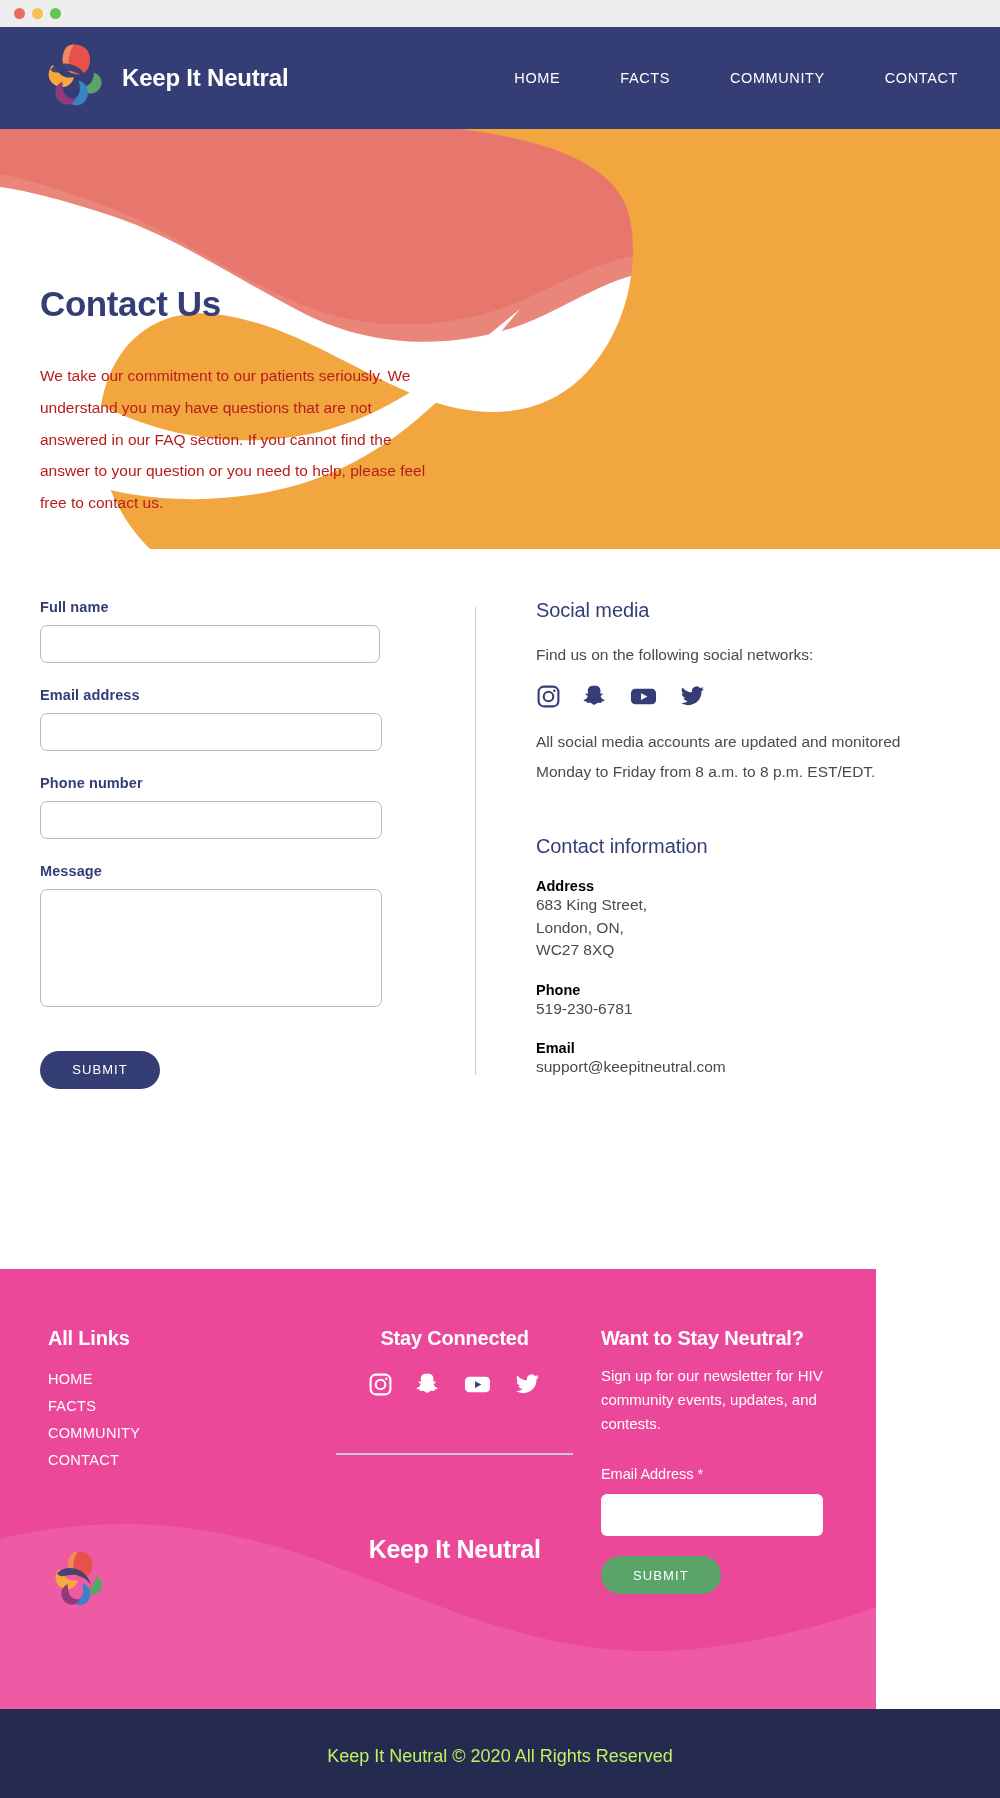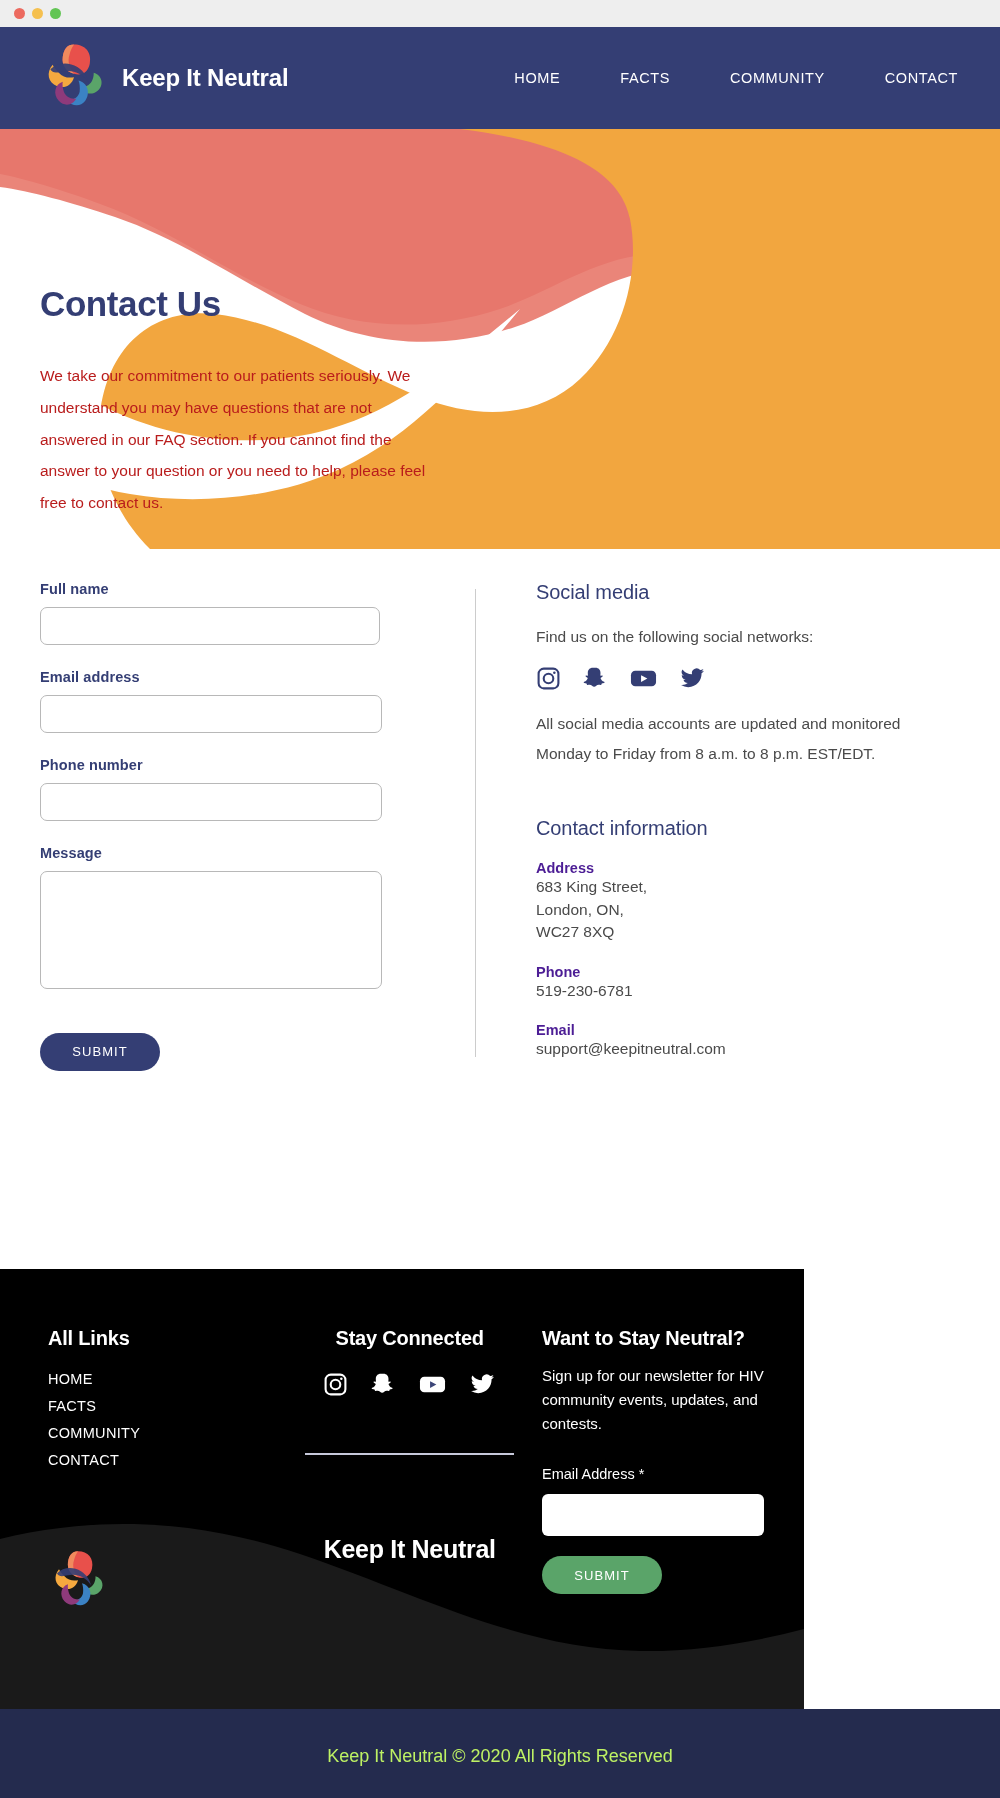--- a/index.html
+++ b/index.html
@@ -48,21 +48,21 @@
   .page-title {
     font-size: 35px; font-weight: 700; color: #343e74;
     letter-spacing: -0.4px; margin-top: 155px;
   }
   .intro {
     margin-top: 36px; max-width: 400px; color: #b91c1c;
     font-size: 15.5px; line-height: 2.05;
   }
 
   
-  .columns { display: flex; margin-top: 62px; position: relative; }
+  .columns { display: flex; margin-top: 80px; position: relative; }
   .col-left { width: 400px; }
   .divider {
     width: 1px; background: #cccccc; margin-left: 35px; margin-right: 0;
     align-self: stretch; margin-top: 8px; margin-bottom: 14px;
   }
   .col-right { padding-left: 60px; width: 470px; }
 
   .field { margin-bottom: 24px; }
   .field-label {
     display: block; color: #343e74; font-size: 14.5px;
@@ -90,26 +90,26 @@
 
   .side-h {
     color: #343e74; font-size: 20px; font-weight: 400;
     letter-spacing: -0.1px;
   }
   .side-p { color: #4a4a4a; font-size: 15.5px; line-height: 1.95; margin-top: 18px; }
   .social-row { display: flex; gap: 22px; margin-top: 14px; align-items: center; }
   .social-row svg { display: block; }
   .side-h2 { margin-top: 48px; }
   .ci-label {
-    color: #4c1d95; font-weight: 700; font-size: 14.5px; margin-top: 20px;
+    color: #000000; font-weight: 700; font-size: 14.5px; margin-top: 20px;
   }
   .ci-value { color: #4a4a4a; font-size: 15.5px; line-height: 1.45; }
 
   
-  .footer { position: relative; width: 804px; height: 440px; background: #000000; overflow: hidden; }
+  .footer { position: relative; width: 876px; height: 440px; background: #ec4899; overflow: hidden; }
   .footer-wave { position: absolute; left: 0; bottom: 0; width: 1000px; height: 280px; }
   .footer-inner {
     position: relative; z-index: 5; display: flex; padding: 58px 40px 0 40px;
   }
   .f-col1 { width: 330px; padding-left: 8px; }
   .f-col2 { width: 290px; text-align: center; }
   .f-col3 { width: 290px; padding-left: 20px; }
 
   .f-head {
     color: #ffffff; font-size: 20px; font-weight: 700; letter-spacing: -0.2px;

